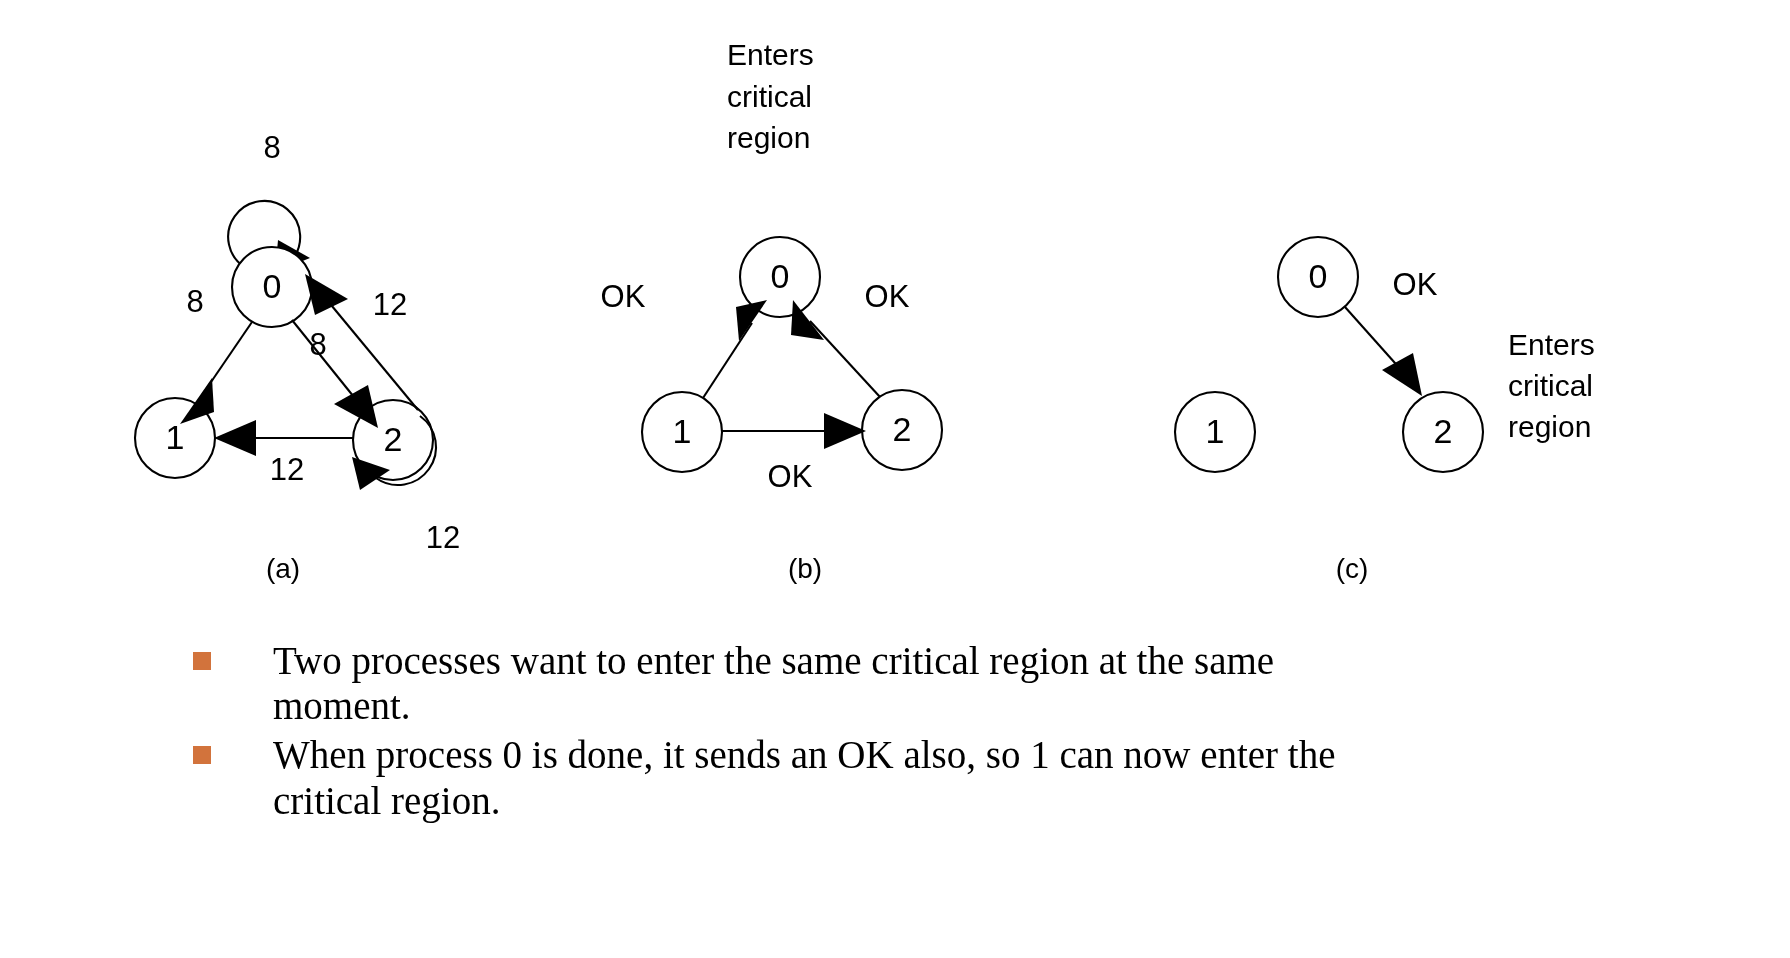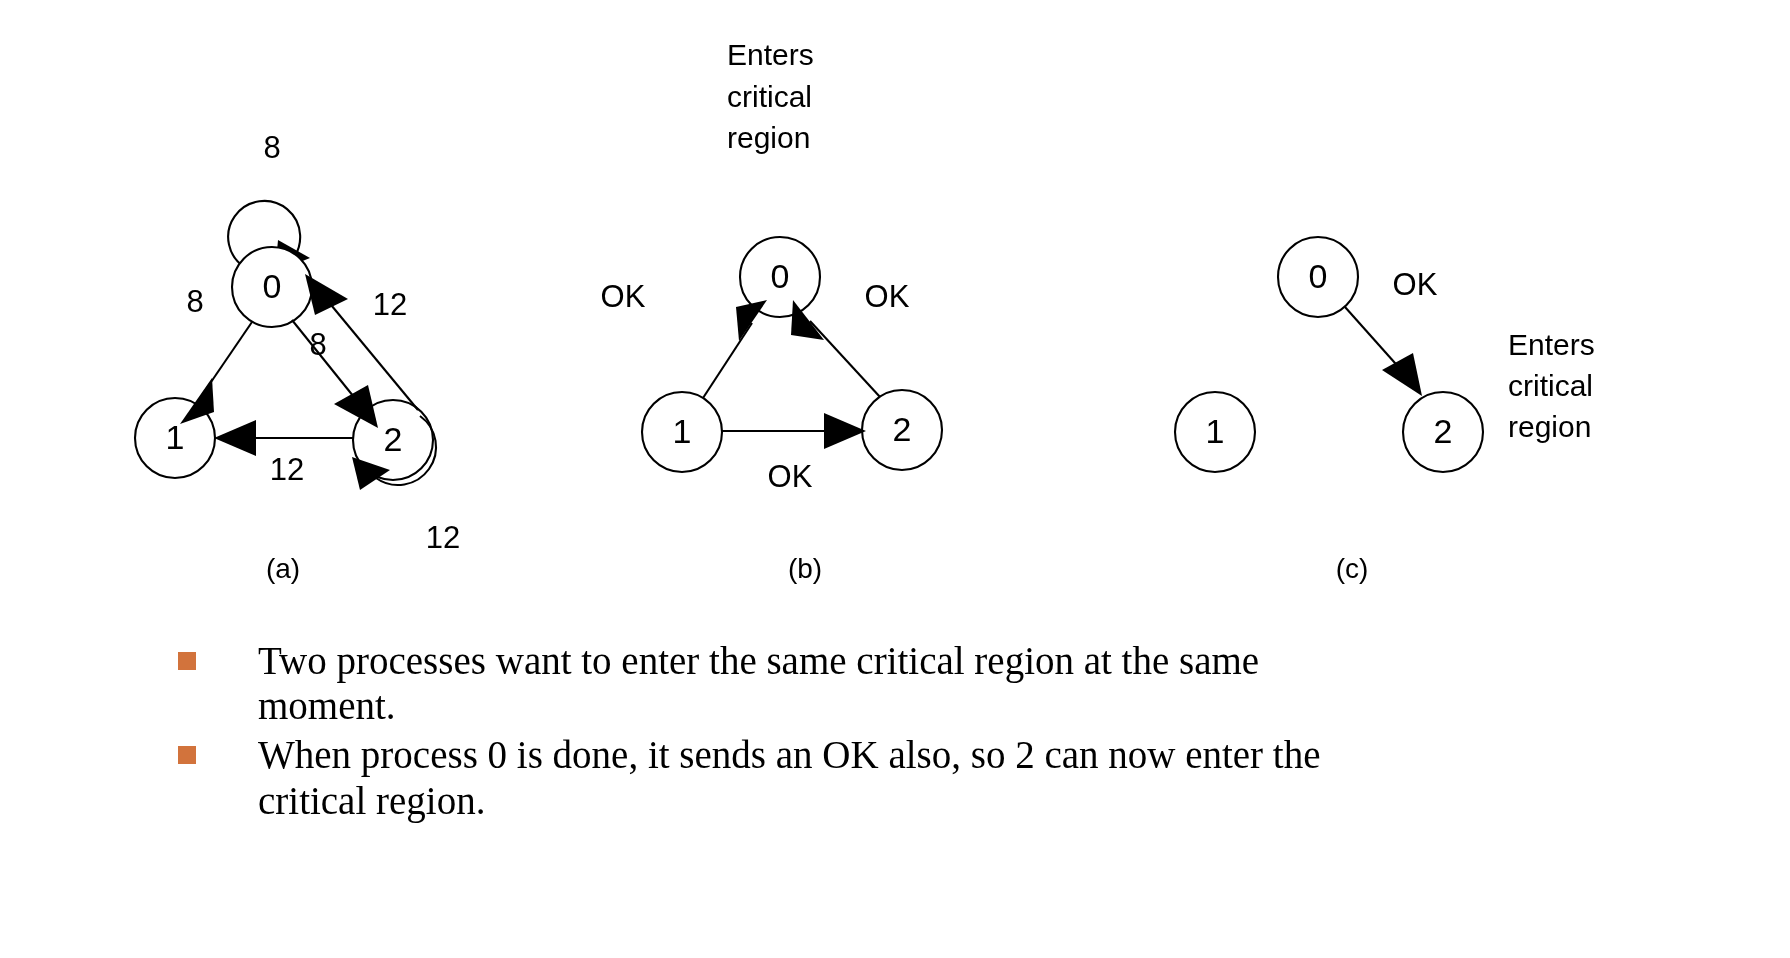--- a/index.html
+++ b/index.html
@@ -78,21 +78,21 @@
   .caption-text {
     font-family: "Liberation Sans", sans-serif;
     font-size: 28px;
     fill: #000000;
     text-anchor: middle;
   }
 
   
   #bullet-list {
     position: absolute;
-    left: 178px;
+    left: 193px;
     top: 638px;
     width: 1480px;
   }
   .bullet-row {
     display: flex;
     align-items: flex-start;
     margin-bottom: 4px;
   }
   .bullet-marker {
     flex: 0 0 auto;
@@ -217,18 +217,18 @@
   <div id="bullet-list">
 
     <div class="bullet-row">
       <span class="bullet-marker"></span>
       <span class="bullet-text">Two processes want to enter the same critical region at the same moment.</span>
     </div>
 
 
     <div class="bullet-row">
       <span class="bullet-marker"></span>
-      <span class="bullet-text">When process 0 is done, it sends an OK also, so 2 can now enter the critical region.</span>
+      <span class="bullet-text">When process 0 is done, it sends an OK also, so 1 can now enter the critical region.</span>
     </div>
 
   </div>
 
 </div>
 
 </body></html>

